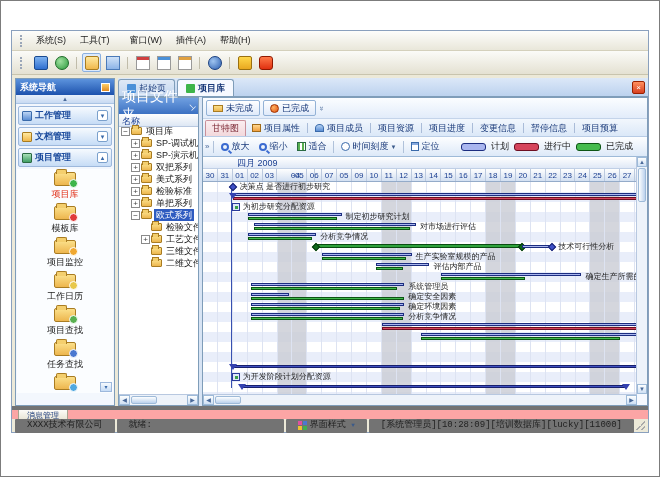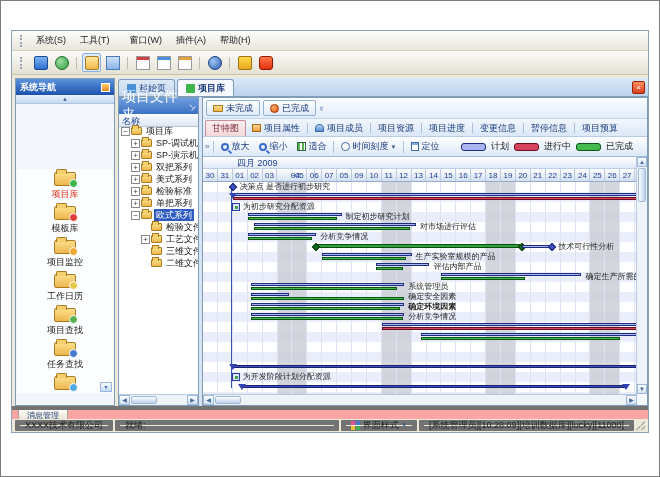--- a/index.html
+++ b/index.html
@@ -137,21 +137,21 @@
   .vs-up::before{content:"▲";}
   .vs-dn { position:absolute; bottom:0; left:0; width:10px; height:10px; background:linear-gradient(#fdfefe,#cfe0f4); border:1px solid #9ebad8; color:#4a6a9a; font-size:6px; text-align:center; line-height:9px; }
   .vs-dn::before{content:"▼";}
   .vs-th { position:absolute; top:11px; left:1px; width:8px; height:34px; background:linear-gradient(90deg,#fdfefe,#bcd2ee); border:1px solid #9ebad8; border-radius:2px; }
   .hscroll { position:absolute; left:0; bottom:0; height:11px; width:434px; background:#eef3fa; border-top:1px solid #b8c8e0; }
 
   
   .bottomband { position:absolute; left:0; top:375px; width:100%; height:13px; background:#fca5a5; border-top:4px solid #737373; }
   .btab { position:absolute; left:6px; top:0; height:12px; padding:0 8px; background:linear-gradient(#fdfcf8,#e5e1d0); border:1px solid #a8a490; border-top:none; border-radius:0 0 3px 3px; color:#1a3a7a; font-size:8px; line-height:11px; }
   .statusbar { position:absolute; left:0; top:388px; width:100%; height:13px; background:#ece9d8; display:flex; align-items:center; gap:2px; padding:0 3px; }
-  .scell { height:11px; border:5px solid #737373; border-radius:1px; padding:0 5px; line-height:9px; display:flex; align-items:center; background:#ece9d8; }
+  .scell { height:11px; border:7px solid #737373; border-radius:1px; padding:0 5px; line-height:9px; display:flex; align-items:center; background:#ece9d8;font-family:Liberation Mono, monospace; }
   .scell.grow { flex:1; }
   .styleico { display:inline-grid; grid-template-columns:4px 4px; grid-template-rows:4px 4px; gap:1px; margin-right:3px; }
   .styleico span:nth-child(1){background:#e050a0;} .styleico span:nth-child(2){background:#4a78d0;}
   .styleico span:nth-child(3){background:#f0c030;} .styleico span:nth-child(4){background:#40b050;}
   .grip2 { width:9px; height:9px; background:
      linear-gradient(135deg, transparent 50%, #aaa 50%, #aaa 60%, transparent 60%, transparent 75%, #aaa 75%, #aaa 85%, transparent 85%); }
 </style>
 </head>
 <body>
 
@@ -200,20 +200,37 @@
           <span class="tico stop-icon"></span>
         </span>
       </div>
 
     <div class="sidebar">
       <div class="nav-title">
         <span>系统导航</span>
         <span class="nav-title-ico"></span>
       </div>
       <div class="nav-collapse"></div>
+      <div id="nav-sections">
+          <div class="nav-sec">
+            <span class="sico sico-work"></span>
+            <span>工作管理</span>
+            <span class="chev">▾</span>
+          </div>
+          <div class="nav-sec">
+            <span class="sico sico-doc"></span>
+            <span>文档管理</span>
+            <span class="chev">▾</span>
+          </div>
+          <div class="nav-sec">
+            <span class="sico sico-proj"></span>
+            <span>项目管理</span>
+            <span class="chev">▴</span>
+          </div>
+        </div>
       <div class="nav-list" id="nav-list">
           <div class="nav-item sel">
             <span class="fold">
               <span class="badge" style="background: rgb(61, 181, 74);"></span>
             </span>
             <span class="lbl">项目库</span>
           </div>
           <div class="nav-item">
             <span class="fold">
               <span class="badge" style="background: rgb(224, 58, 58);"></span>
@@ -543,21 +560,21 @@
             <div class="bdone" style="left: 238.4px; width: 83.44px; top: 95px;"></div>
             <div class="tlabel" style="left: 382.46px; top: 90px;">确定生产所需的加工</div>
             <div class="bplan" style="left: 47.68px; width: 153.47px; top: 101px;"></div>
             <div class="bdone" style="left: 47.68px; width: 146.02px; top: 105px;"></div>
             <div class="tlabel" style="left: 205.15px; top: 100px;">系统管理员</div>
             <div class="bplan" style="left: 47.68px; width: 38.74px; top: 111px;"></div>
             <div class="bdone" style="left: 47.68px; width: 153.47px; top: 115px;"></div>
             <div class="tlabel" style="left: 205.15px; top: 110px;">确定安全因素</div>
             <div class="bplan" style="left: 47.68px; width: 153.47px; top: 121px;"></div>
             <div class="bdone" style="left: 47.68px; width: 149px; top: 125px;"></div>
-            <div class="tlabel" style="left: 205.15px; top: 120px; font-weight: bold;">确定环境因素</div>
+            <div class="tlabel" style="left: 205.15px; top: 120px;">确定环境因素</div>
             <div class="bplan" style="left: 47.68px; width: 153.47px; top: 131px;"></div>
             <div class="bdone" style="left: 47.68px; width: 151.98px; top: 135px;"></div>
             <div class="tlabel" style="left: 205.15px; top: 130px;">分析竞争情况</div>
             <div class="bplan" style="left: 178.8px; width: 275.65px; top: 141px;"></div>
             <div class="bprog" style="left: 178.8px; width: 275.65px; top: 145px;"></div>
             <div class="bplan" style="left: 217.54px; width: 224.99px; top: 151px;"></div>
             <div class="bdone" style="left: 217.54px; width: 199.66px; top: 155px;"></div>
             <div class="bsum" style="left: 29.8px; width: 424.65px; top: 183px;"></div>
             <div class="tri" style="left: 25.8px; top: 182px;"></div>
             <div class="note" style="left: 28.8px; top: 191px;"></div>

